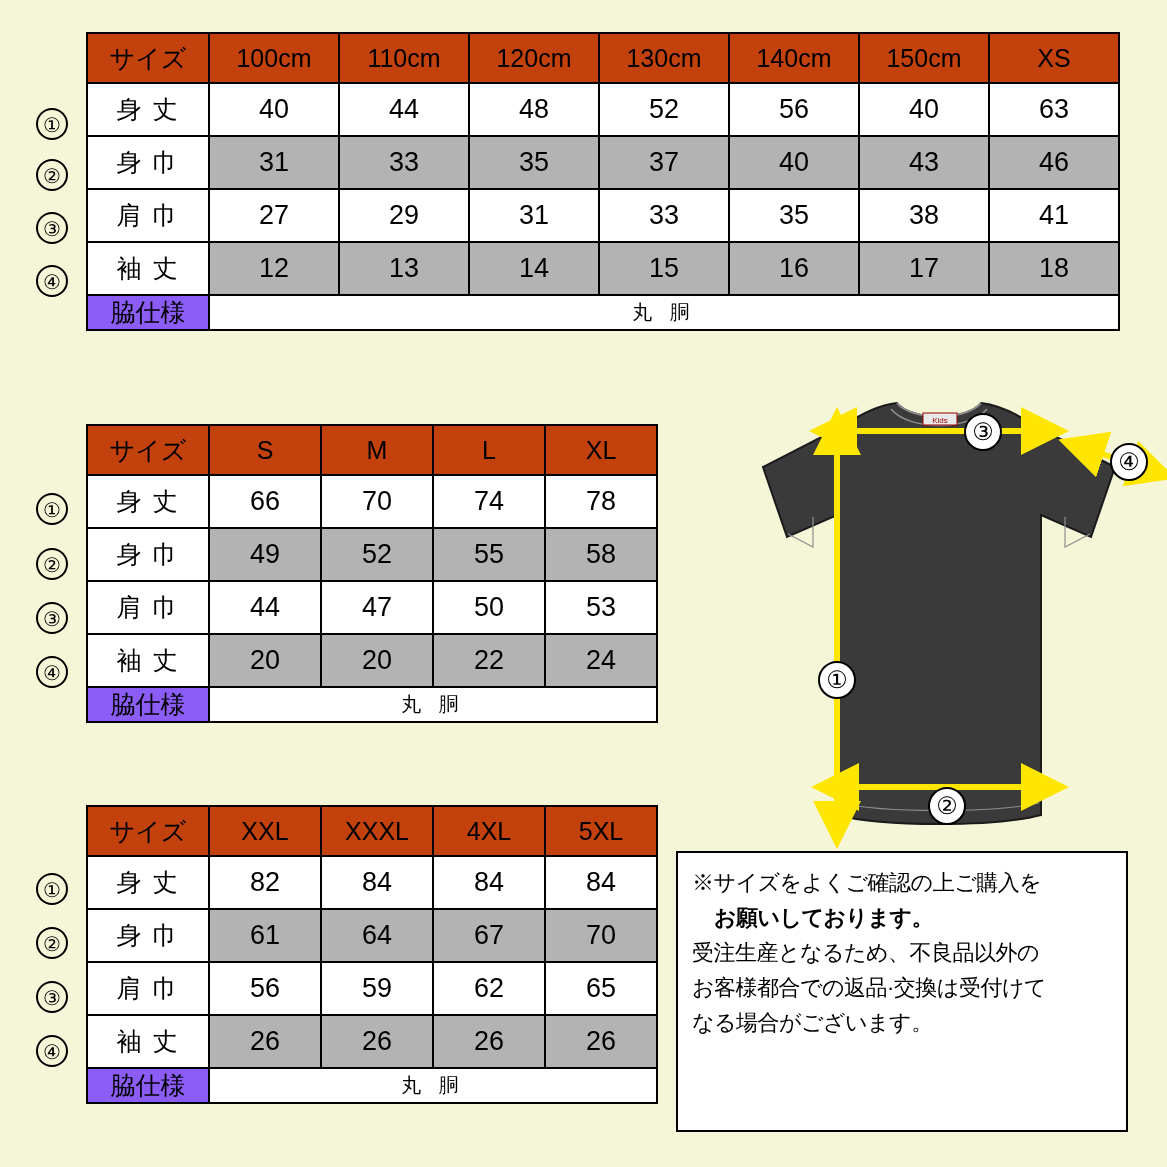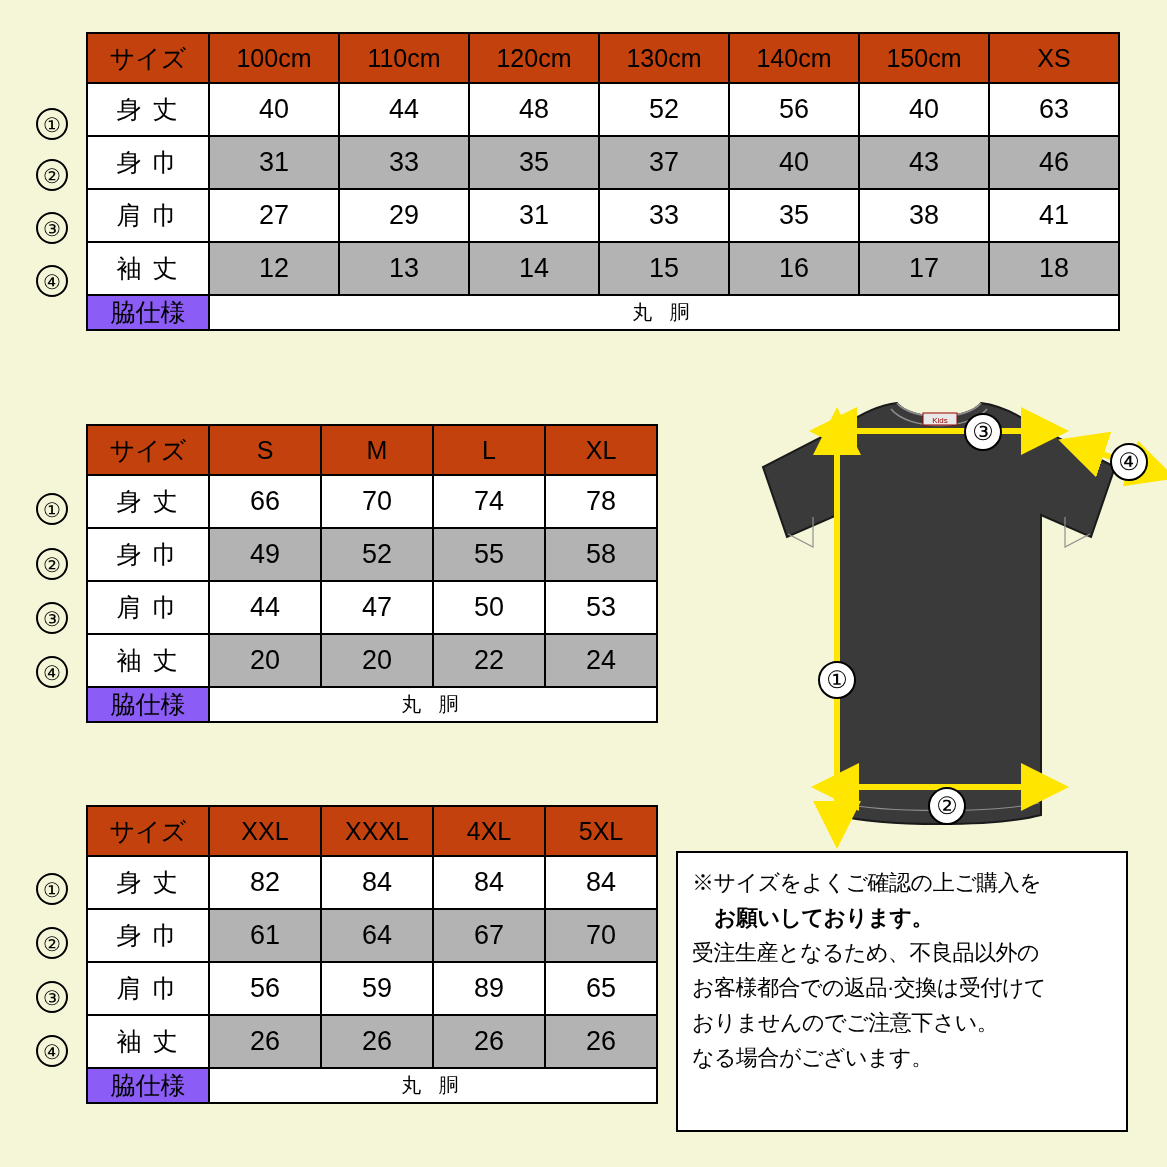--- a/index.html
+++ b/index.html
@@ -261,21 +261,21 @@
         <td class="row-label">身 巾</td>
         <td class="val-gray">61</td>
         <td class="val-gray">64</td>
         <td class="val-gray">67</td>
         <td class="val-gray">70</td>
       </tr>
       <tr>
         <td class="row-label">肩 巾</td>
         <td class="val-white">56</td>
         <td class="val-white">59</td>
-        <td class="val-white">89</td>
+        <td class="val-white">62</td>
         <td class="val-white">65</td>
       </tr>
       <tr>
         <td class="row-label">袖 丈</td>
         <td class="val-gray">26</td>
         <td class="val-gray">26</td>
         <td class="val-gray">26</td>
         <td class="val-gray">26</td>
       </tr>
       <tr>
@@ -344,17 +344,16 @@
     <div class="marker" style="left:425px; top:48px;">④</div>
     <div class="marker" style="left:133px; top:266px;">①</div>
     <div class="marker" style="left:243px; top:392px;">②</div>
   </div>
 
   <div id="note-box">
     <p>※サイズをよくご確認の上ご購入を</p>
     <p class="indent">お願いしております。</p>
     <p>受注生産となるため、不良品以外の</p>
     <p>お客様都合での返品·交換は受付けて</p>
-    <p>おりませんのでご注意下さい。</p>
     <p>なる場合がございます。</p>
   </div>
 
 </div>
 
 </body></html>

